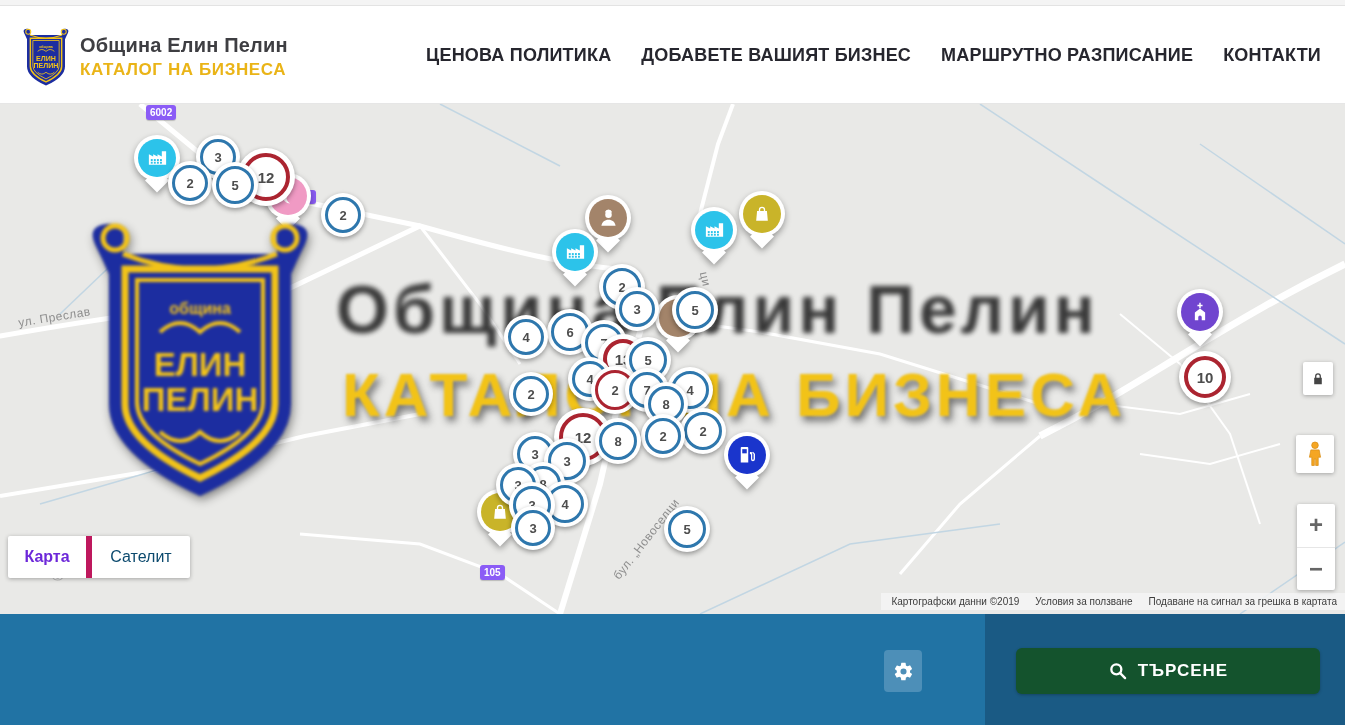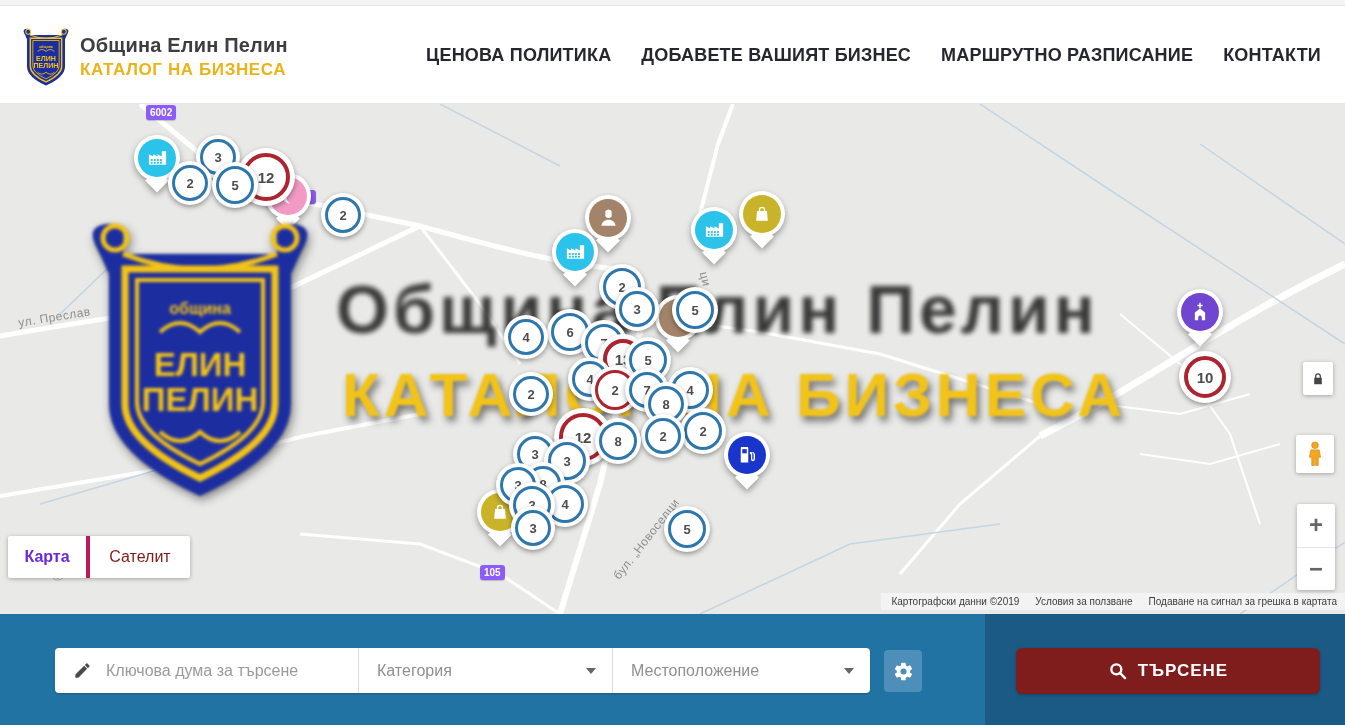--- a/index.html
+++ b/index.html
@@ -37,21 +37,21 @@
 
   
   .wm-crest { position:absolute; left:85px; top:110px; width:230px; height:290px; z-index:150; filter:blur(1.6px) drop-shadow(2px 4px 5px rgba(0,0,0,.45)); pointer-events:none; }
   .wm-line1 { position:absolute; left:336px; top:166px; z-index:150; font-size:68px; font-weight:bold; letter-spacing:4px; color:#2e2e2e; white-space:nowrap; filter:blur(2.6px); opacity:.94; pointer-events:none; }
   .wm-line2 { position:absolute; left:342px; top:255px; z-index:150; font-size:62px; font-weight:bold; letter-spacing:4px; color:#f2c318; white-space:nowrap; filter:blur(1.2px); text-shadow:3px 5px 7px rgba(45,45,45,.65); pointer-events:none; }
 
   
   .maptype { position:absolute; left:8px; top:432px; height:42px; display:flex; background:#fff; border-radius:2px; box-shadow:0 1px 4px rgba(0,0,0,.3); z-index:160; overflow:hidden; }
   .maptype div { display:flex; align-items:center; justify-content:center; font-size:16px; cursor:pointer; }
   .maptype .sel { width:78px; font-weight:bold; color:#6d28d9; }
-  .maptype .unsel { width:104px; color:#7f1d1d; border-left:4px solid #be185d; }
+  .maptype .unsel { width:104px; color:#0c4a6e; border-left:6px solid #be185d; }
 
   .ctl { position:absolute; background:#fff; box-shadow:0 1px 4px rgba(0,0,0,.3); border-radius:2px; z-index:160; display:flex; align-items:center; justify-content:center; cursor:pointer; }
   .ctl-lock { left:1303px; top:258px; width:30px; height:33px; }
   .ctl-peg { left:1296px; top:331px; width:38px; height:38px; }
   .zoomctl { position:absolute; left:1297px; top:400px; width:38px; height:86px; background:#fff; border-radius:2px; box-shadow:0 1px 4px rgba(0,0,0,.3); z-index:160; display:flex; flex-direction:column; }
   .zoomctl div { flex:1; display:flex; align-items:center; justify-content:center; font-size:24px; font-weight:bold; color:#666; cursor:pointer; }
   .zoomctl .zi { border-bottom:1px solid #e6e6e6; }
 
   .google-logo { position:absolute; left:8px; top:453px; z-index:155; font-size:21px; font-weight:bold; color:#fff; letter-spacing:.5px; -webkit-text-stroke:1px #b9b9b9; }
   .attribution { position:absolute; right:0; top:489px; z-index:155; background:rgba(245,245,245,.85); padding:3px 8px 3px 10px; font-size:10px; color:#3c3c3c; display:flex; gap:16px; white-space:nowrap; }
@@ -63,21 +63,21 @@
   .searchbox { position:absolute; left:55px; top:34px; width:815px; height:45px; background:#fff; border-radius:4px; display:flex; box-shadow:0 1px 2px rgba(0,0,0,.2); }
   .sb-keyword { width:303px; display:flex; align-items:center; padding-left:18px; gap:14px; }
   .sb-keyword input { border:none; outline:none; font-size:16px; color:#444; width:230px; font-family:"Liberation Sans",sans-serif; }
   .sb-keyword input::placeholder { color:#9a9a9a; }
   .sb-select { display:flex; align-items:center; justify-content:space-between; border-left:1px solid #dcdcdc; padding:0 16px 0 18px; cursor:pointer; }
   .sb-cat { width:254px; }
   .sb-loc { width:258px; }
   .sb-select .lbl { font-size:16px; color:#8f8f8f; }
   .caret { width:0; height:0; border-left:5px solid transparent; border-right:5px solid transparent; border-top:6px solid #666; }
   .gearbtn { position:absolute; left:884px; top:36px; width:38px; height:42px; background:#4d8fb8; border-radius:4px; display:flex; align-items:center; justify-content:center; cursor:pointer; }
-  .searchbtn { position:absolute; left:1016px; top:34px; width:304px; height:46px; background:#7f1d1d; border:none; border-radius:6px; display:flex; align-items:center; justify-content:center; gap:10px; cursor:pointer; box-shadow:0 1px 3px rgba(0,0,0,.25); }
+  .searchbtn { position:absolute; left:1016px; top:34px; width:304px; height:46px; background:#14532d; border:none; border-radius:6px; display:flex; align-items:center; justify-content:center; gap:10px; cursor:pointer; box-shadow:0 1px 3px rgba(0,0,0,.25); }
   .searchbtn span { font-size:17px; font-weight:bold; color:#fff; letter-spacing:1px; font-family:"Liberation Sans",sans-serif; }
 </style>
 </head>
 <body>
 
 <div class="topstrip"></div>
 <div class="header">
   <div class="logo-wrap">
     <svg class="logo-crest" viewBox="0 0 230 290">
       <path d="M10 30 Q2 12 22 10 Q40 8 38 26 L38 40 L192 40 L192 26 Q190 8 208 10 Q228 12 220 30 Q212 46 206 60 L206 190 Q206 240 115 282 Q24 240 24 190 L24 60 Q18 46 10 30 Z" fill="#1c2da0"></path>
@@ -377,36 +377,20 @@
       <span>5</span>
     </div>
     <div class="cluster red big" style="width: 52px; height: 52px; left: 1179px; top: 247px; z-index: 283;">
       <span>10</span>
     </div>
   </div>
 
 <div class="bottombar">
   <div class="darkside"></div>
 
-  <div class="searchbox">
-    <div class="sb-keyword">
-      <svg width="19" height="19" viewBox="0 0 24 24" fill="#4a4a4a">
-        <path d="M3 17.2V21h3.8L17.9 9.9l-3.8-3.8L3 17.2zM20.7 7.1a1 1 0 000-1.4l-2.4-2.4a1 1 0 00-1.4 0l-1.9 1.9 3.8 3.8 1.9-1.9z"></path>
-      </svg>
-      <input type="text" placeholder="Ключова дума за търсене" style="">
-    </div>
-    <div class="sb-select sb-cat">
-      <span class="lbl">Категория</span>
-      <span class="caret"></span>
-    </div>
-    <div class="sb-select sb-loc">
-      <span class="lbl">Местоположение</span>
-      <span class="caret"></span>
-    </div>
-  </div>
 
   <div class="gearbtn">
     <svg width="21" height="21" viewBox="0 0 24 24" fill="#fff">
       <path d="M19.4 13c.04-.33.06-.66.06-1s-.02-.67-.06-1l2.1-1.65a.5.5 0 00.12-.64l-2-3.46a.5.5 0 00-.61-.22l-2.49 1a7.3 7.3 0 00-1.73-1l-.38-2.65A.5.5 0 0013.9 2h-4a.5.5 0 00-.5.42l-.38 2.65c-.62.26-1.2.6-1.73 1l-2.49-1a.5.5 0 00-.61.22l-2 3.46a.5.5 0 00.12.64L4.4 11c-.04.33-.06.66-.06 1s.02.67.06 1l-2.1 1.65a.5.5 0 00-.12.64l2 3.46c.14.24.42.34.61.22l2.49-1c.53.4 1.11.74 1.73 1l.38 2.65c.04.24.25.42.5.42h4c.25 0 .46-.18.5-.42l.38-2.65a7.3 7.3 0 001.73-1l2.49 1c.25.1.47 0 .61-.22l2-3.46a.5.5 0 00-.12-.64L19.4 13zM12 15.5a3.5 3.5 0 110-7 3.5 3.5 0 010 7z"></path>
     </svg>
   </div>
 
   <button class="searchbtn">
     <svg width="20" height="20" viewBox="0 0 24 24" fill="none" stroke="#fff" stroke-width="2.8">
       <circle cx="10" cy="10" r="6"></circle>

